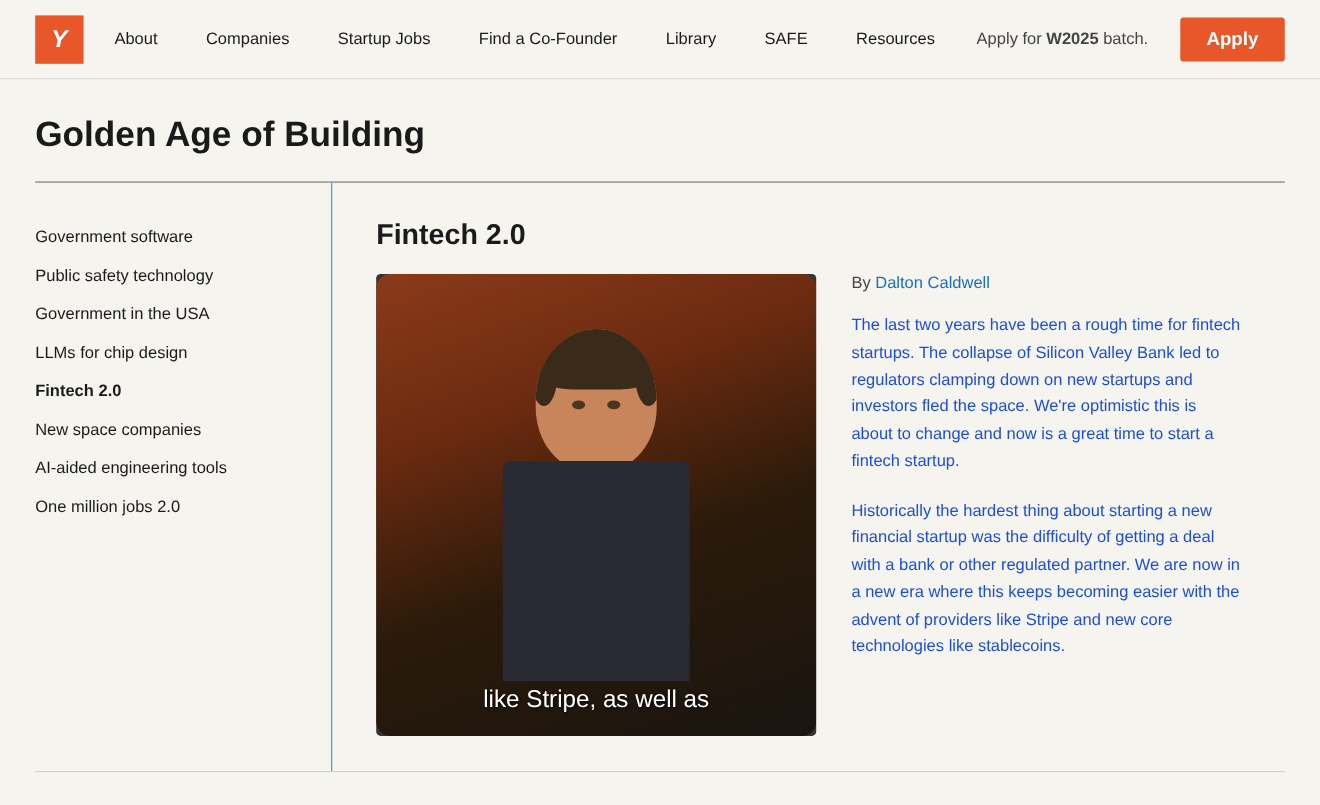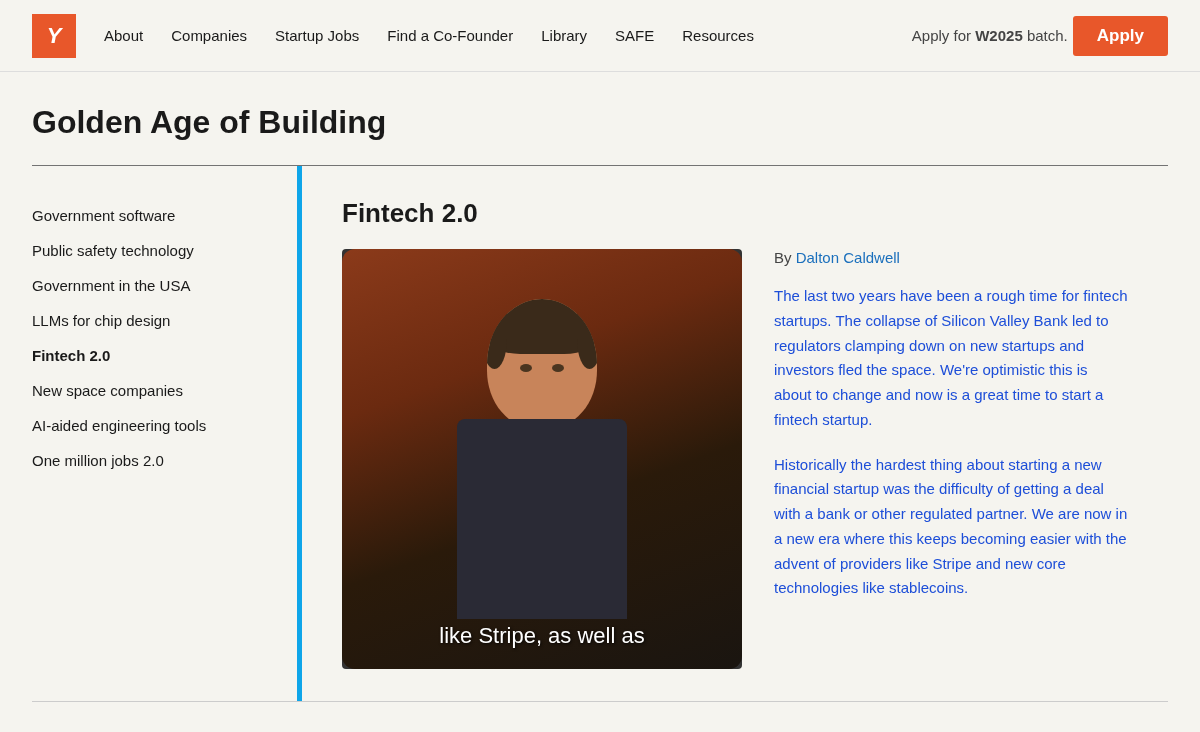--- a/index.html
+++ b/index.html
@@ -26,33 +26,33 @@
     }
     .logo span {
       color: white;
       font-size: 22px;
       font-weight: bold;
       font-style: italic;
     }
     .nav {
       display: flex;
       align-items: center;
-      gap: 28px;
+      gap: 44px;
       flex: 1;
     }
     .nav a {
       text-decoration: none;
       color: #1a1a1a;
       font-size: 15px;
       cursor: pointer;
     }
     .header-right {
       display: flex;
       align-items: center;
-      gap: 5px;
+      gap: 29px;
     }
     .header-right .apply-text {
       font-size: 15px;
       color: #444;
     }
     .header-right .apply-text strong {
       font-weight: 700;
     }
     .apply-btn {
       background: #e8572a;
@@ -87,21 +87,21 @@
       display: flex;
       gap: 0;
       border-bottom: 1px solid #ccc;
     }
 
     
     .sidebar {
       width: 270px;
       flex-shrink: 0;
       padding: 32px 0;
-      border-right: 5px solid #0ea5e9;
+      border-right: 1px solid #0ea5e9;
       padding-right: 24px;
     }
     .sidebar-item {
       display: block;
       padding: 7px 0;
       font-size: 15px;
       color: #1a1a1a;
       text-decoration: none;
       cursor: pointer;
       line-height: 1.4;

